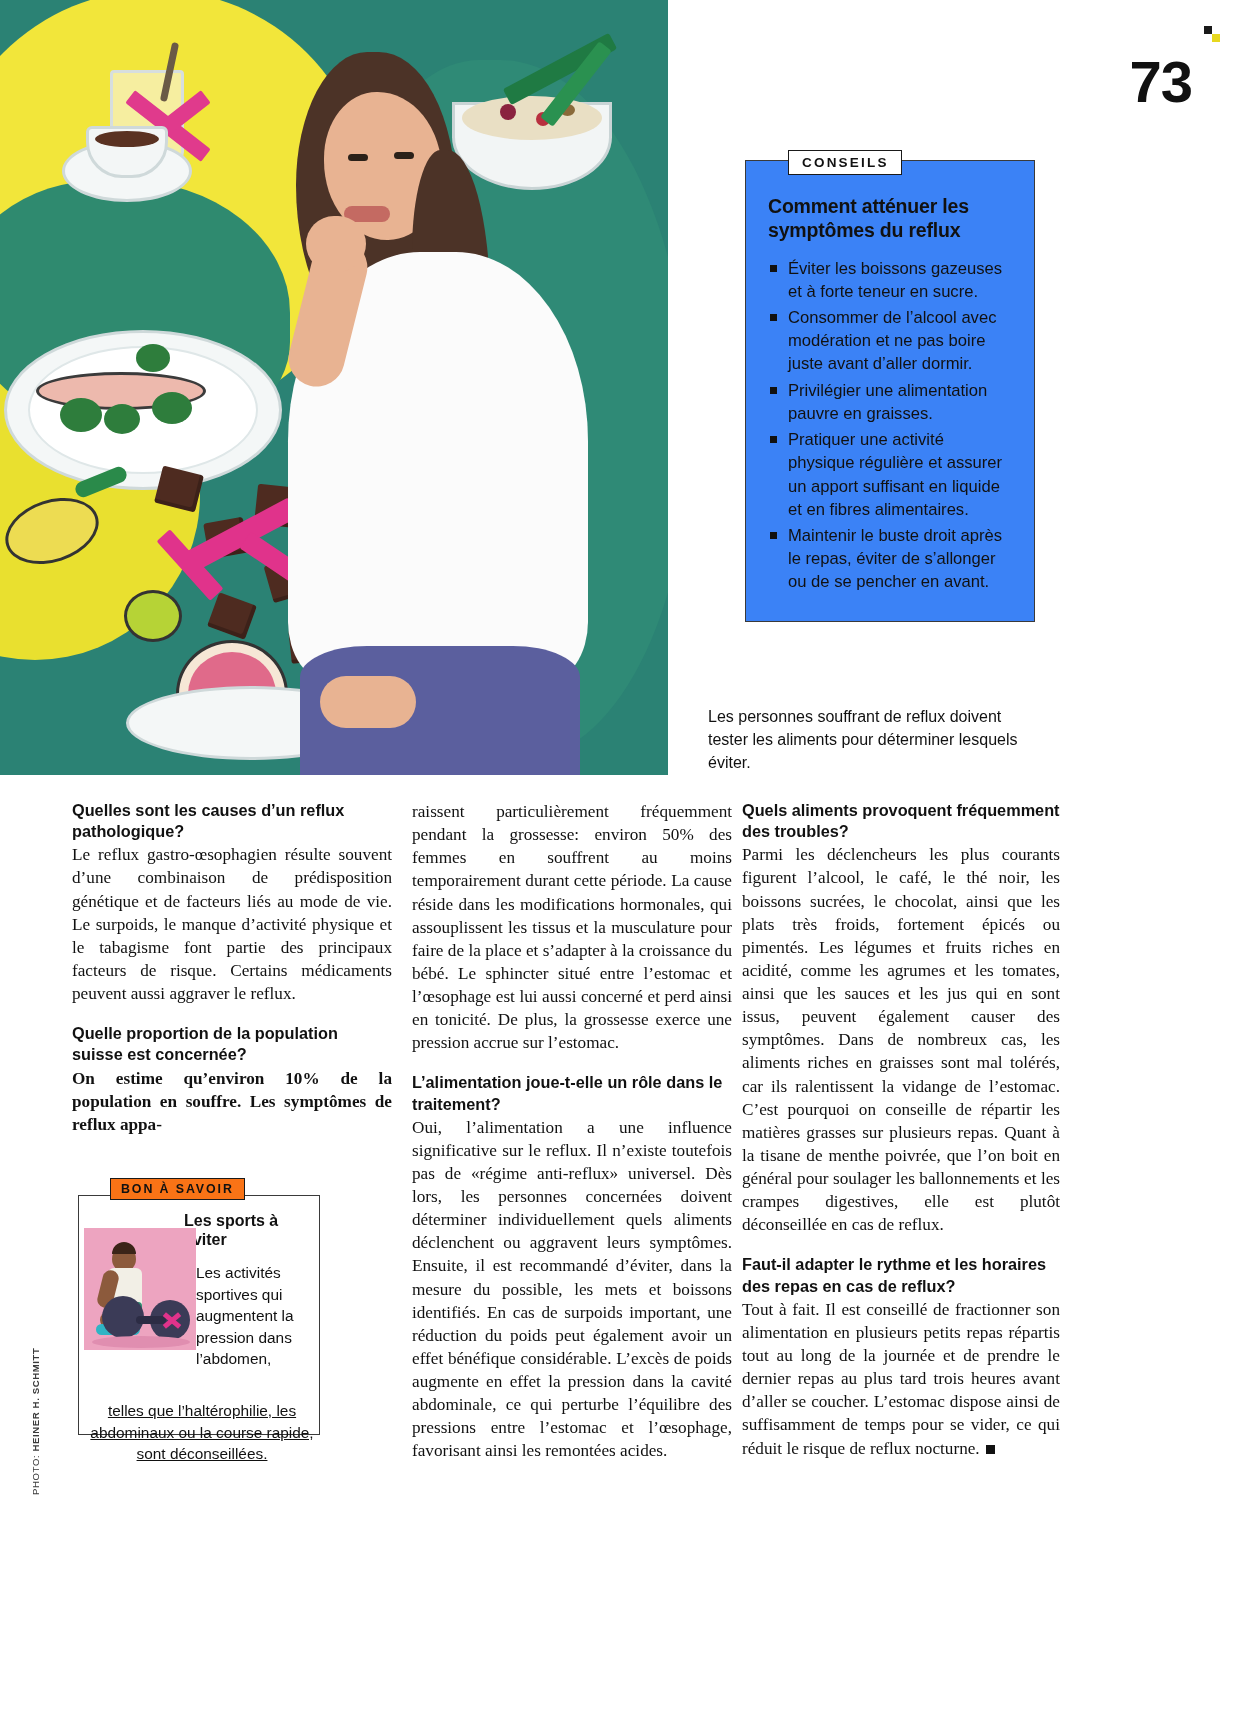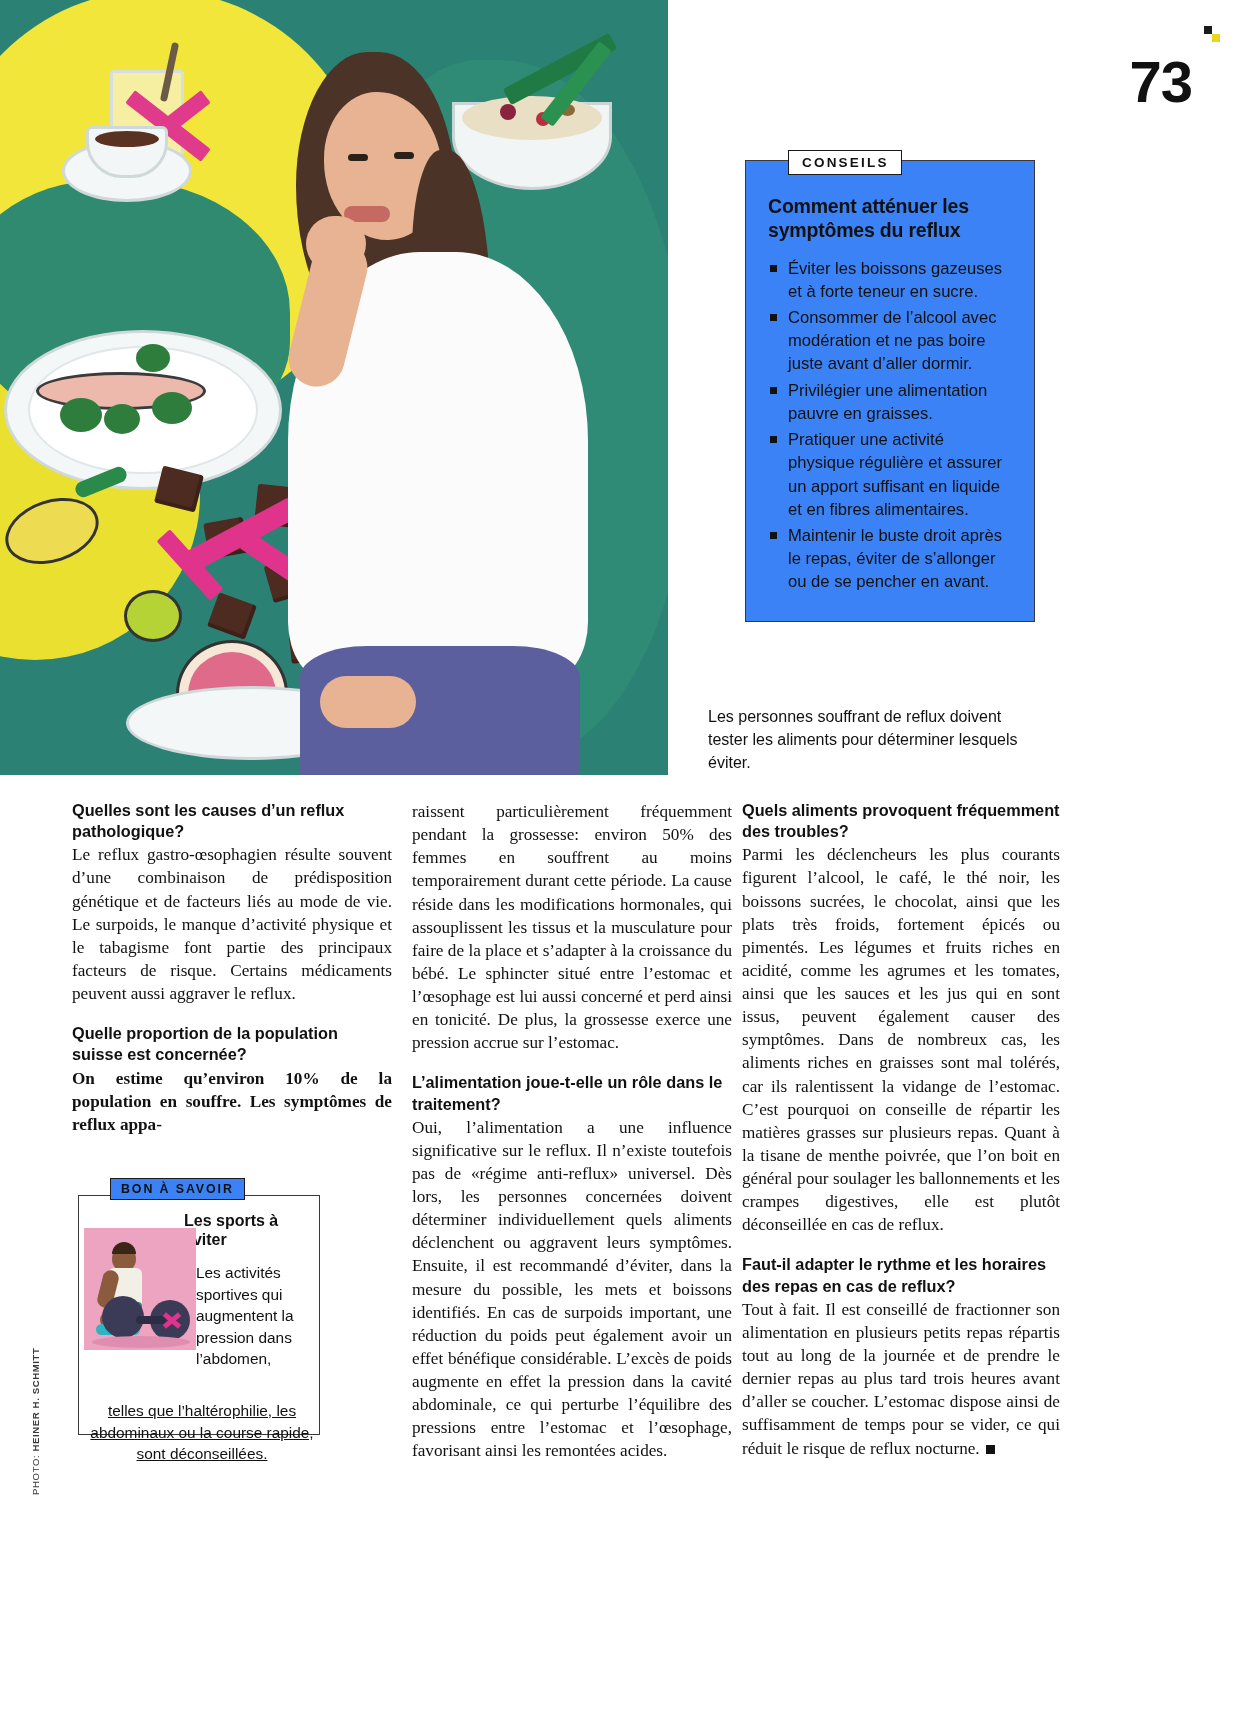--- a/index.html
+++ b/index.html
@@ -146,21 +146,21 @@
   }
   .body-p.tight { margin-bottom:0;font-weight:bold; }
 
   
   #bon-box {
     position:absolute; left:78px; top:1195px; width:242px; height:240px;
     border:1.2px solid #3a3a3a; background:#fff;
   }
   #bon-tag {
     position:absolute; left:110px; top:1178px;
-    border:1.2px solid #1a1a1a; background:#3b82f6;
+    border:1.2px solid #1a1a1a; background:#f97316;
     padding:3px 10px;
     font-size:12.4px; font-weight:bold; letter-spacing:1.9px; color:#111;
     z-index:4;
   }
   #bon-img {
     position:absolute; left:84px; top:1228px; width:112px; height:122px;
     background:#eda4c0; overflow:hidden; z-index:3;
   }
   .bb-ball { position:absolute; border-radius:50%; }
   #bon-heading {

